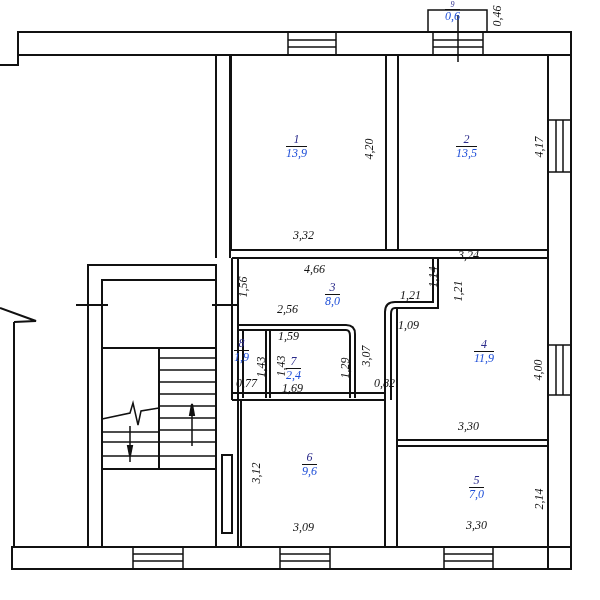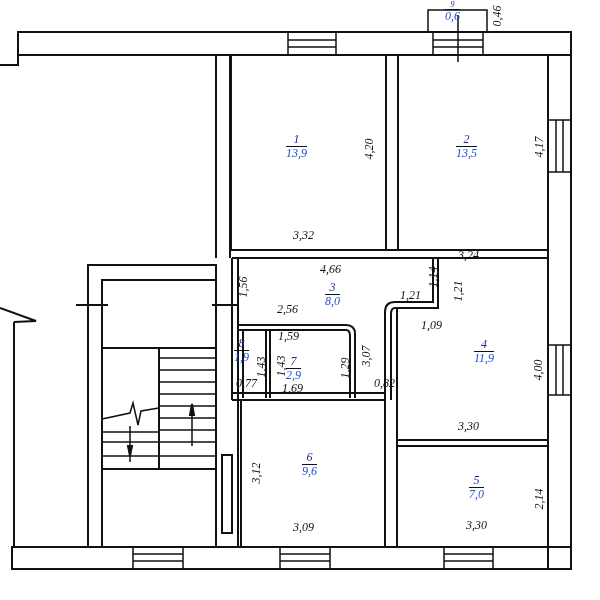--- a/index.html
+++ b/index.html
@@ -136,44 +136,44 @@
 <div class="room" style="left:469px;top:474px;">
   <span class="num">5</span>
   <span class="area">7,0</span>
 </div>
 <div class="room" style="left:302px;top:451px;">
   <span class="num">6</span>
   <span class="area">9,6</span>
 </div>
 <div class="room" style="left:286px;top:355px;">
   <span class="num">7</span>
-  <span class="area">2,9</span>
+  <span class="area">2,4</span>
 </div>
 <div class="room" style="left:234px;top:337px;">
   <span class="num">8</span>
   <span class="area">1,9</span>
 </div>
 <div class="room" style="left:445px;top:1px;">
   <span class="num" style="font-size:8px;line-height:8px;">9</span>
   <span class="area">0,6</span>
 </div>
 
 <span class="lbl" style="left:293px;top:229px;font-style:italic;">3,32</span>
 <span class="lbl v" style="left:358px;top:143px;">4,20</span>
 <span class="lbl" style="left:458px;top:229px;margin-top:20px;">3,24</span>
 <span class="lbl v" style="left:528px;top:141px;">4,17</span>
 
-<span class="lbl" style="left:320px;top:263px;">4,66</span>
+<span class="lbl" style="left:304px;top:263px;">4,66</span>
 <span class="lbl v" style="left:232px;top:281px;">1,56</span>
 <span class="lbl" style="left:277px;top:303px;">2,56</span>
 <span class="lbl" style="left:400px;top:289px;">1,21</span>
 <span class="lbl v" style="left:422px;top:271px;">1,14</span>
 <span class="lbl v" style="left:355px;top:350px;">3,07</span>
 
-<span class="lbl" style="left:421px;top:319px;">1,09</span>
+<span class="lbl" style="left:398px;top:319px;">1,09</span>
 <span class="lbl v" style="left:447px;top:285px;">1,21</span>
 <span class="lbl" style="left:458px;top:420px;">3,30</span>
 <span class="lbl v" style="left:527px;top:364px;">4,00</span>
 
 <span class="lbl" style="left:466px;top:519px;">3,30</span>
 <span class="lbl v" style="left:528px;top:493px;">2,14</span>
 
 <span class="lbl" style="left:293px;top:521px;text-align:right;">3,09</span>
 <span class="lbl v" style="left:245px;top:467px;">3,12</span>
 

